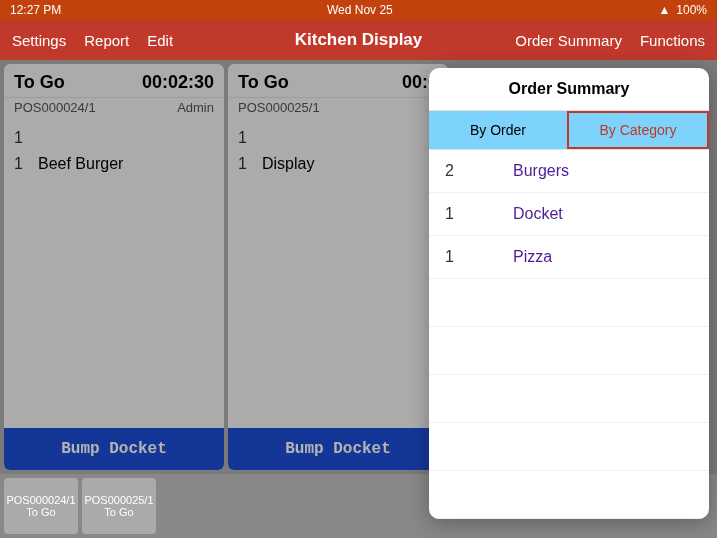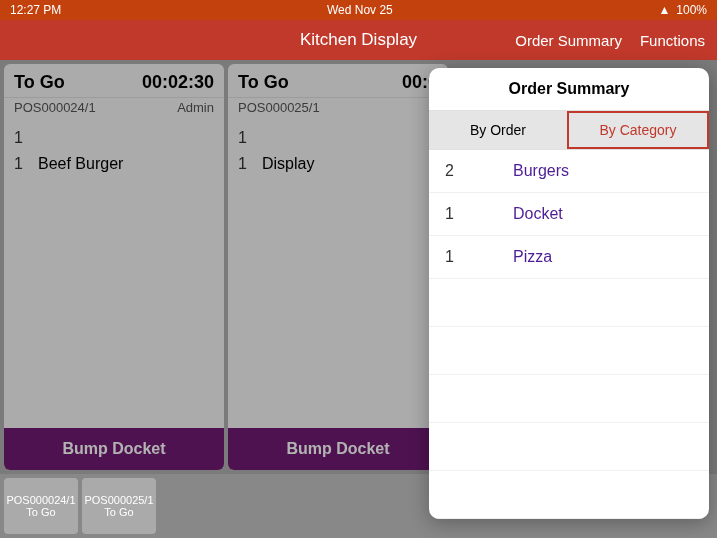--- a/index.html
+++ b/index.html
@@ -45,21 +45,21 @@
     }
     .nav-left span {
       font-size: 15px;
       cursor: pointer;
     }
     .nav-center {
       position: absolute;
       left: 50%;
       transform: translateX(-50%);
       font-size: 17px;
-      font-weight: 400;
+      font-weight: 700;
     }
     .nav-right {
       margin-left: auto;
       display: flex;
       gap: 18px;
     }
     .nav-right span {
       font-size: 15px;
       cursor: pointer;
     }
@@ -113,28 +113,29 @@
       display: flex;
       gap: 10px;
       font-size: 16px;
       margin-bottom: 8px;
     }
     .order-item-qty {
       color: #333;
       min-width: 14px;
     }
     .bump-btn {
-      background: #701a75;
+      background: #1d4ed8;
       color: white;
       border: none;
       padding: 12px;
       font-size: 16px;
       font-weight: 600;
       cursor: pointer;
       width: 100%;
+      font-family: Liberation Mono, monospace;
     }
 
     
     .docket-strip {
       background: #888;
       height: 64px;
       display: flex;
       gap: 4px;
       padding: 4px;
       align-items: stretch;
@@ -184,21 +185,21 @@
     .tab-row {
       display: flex;
       border-bottom: 1px solid #e0e0e0;
     }
     .tab-btn {
       flex: 1;
       padding: 9px;
       text-align: center;
       font-size: 14px;
       cursor: pointer;
-      background: #e5e5e5;
+      background: #7dd3fc;
       border: none;
     }
     .tab-btn.active {
       border: 2px solid #c0392b;
       color: #c0392b;
       font-weight: 400;
     }
     .summary-list {
       padding: 0;
     }
@@ -229,20 +230,25 @@
 <div class="status-bar">
   <span>12:27 PM</span>
   <span>Wed Nov 25</span>
   <div class="status-right">
     <span>▲</span>
     <span>100%</span>
   </div>
 </div>
 
 <div class="top-nav">
+  <div class="nav-left">
+    <span>Settings</span>
+    <span>Report</span>
+    <span>Edit</span>
+  </div>
   <div class="nav-center">Kitchen Display</div>
   <div class="nav-right">
     <span>Order Summary</span>
     <span>Functions</span>
   </div>
 </div>
 
 <div class="main-area">
 
   <div class="order-card">

